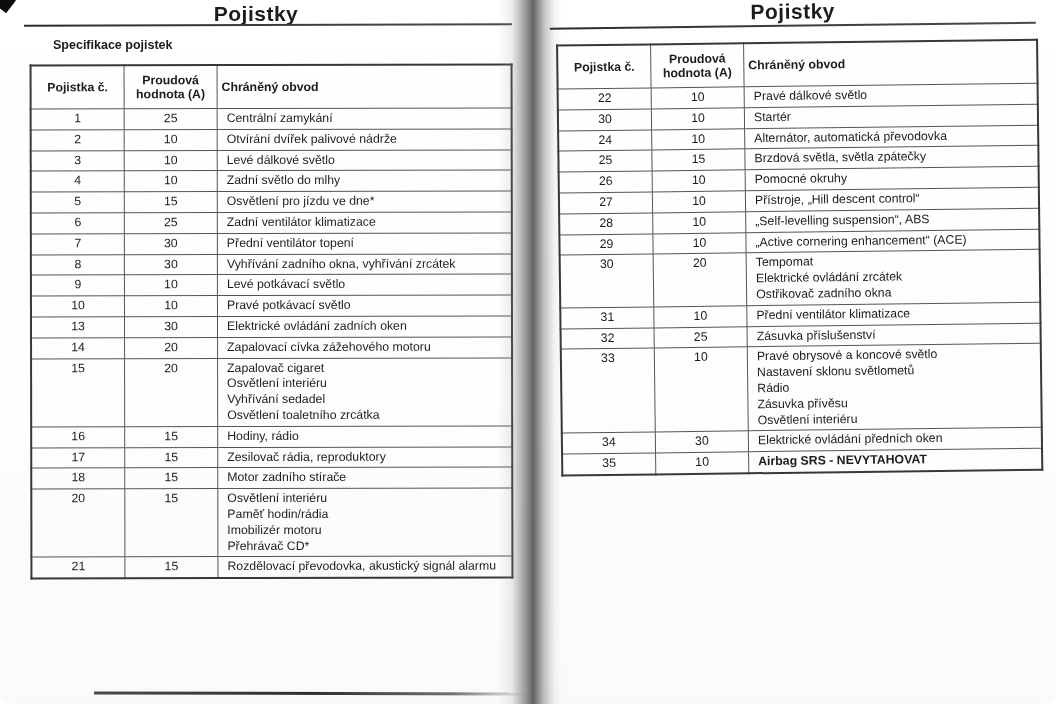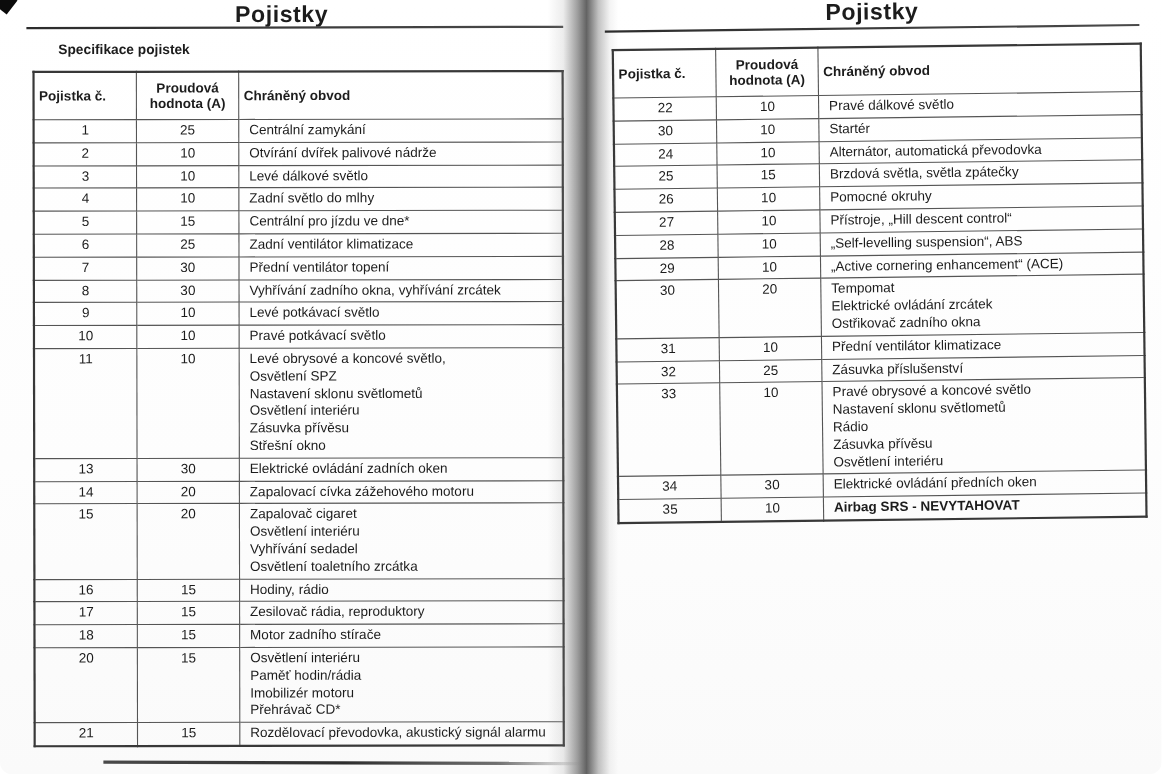--- a/index.html
+++ b/index.html
@@ -27,21 +27,21 @@
   .section-heading{position:absolute;top:38px;left:21px;font-size:12.5px;font-weight:bold;margin-left:32px;}
 
   .table-wrap{position:absolute;}
   .left .table-wrap{left:30px;top:64px;width:483px;transform:rotate(-0.1deg);}
   .right .table-wrap{left:10px;top:44px;width:482px;}
 
   table.fuse{border-collapse:collapse;width:100%;background:transparent;}
   table.fuse{border:2px solid #383838;}
   table.fuse th,table.fuse td{border:1px solid #555;font-size:12.3px;}
   table.fuse th{font-weight:bold;height:38px;padding:2px 4px;}
-  th.c0{width:84px;text-align:left;margin-top:38px;}
+  th.c0{width:84px;text-align:center;margin-top:38px;}
   th.c1{width:84px;text-align:center;margin-top:24px;}
   th.c2{text-align:left;padding-left:9px;}
   td.c0,td.c1{text-align:center;vertical-align:top;padding:2px 0;line-height:15.5px;}
   td.c2{padding:2px 9px;vertical-align:top;}
   td.c2 div{line-height:15.8px;white-space:nowrap;}
   tr.bold td.c2 div{font-weight:bold;}
 
   
   .gutter{
     position:absolute;left:498px;top:0;width:64px;height:704px;
@@ -105,21 +105,21 @@
               <td class="c0">4</td>
               <td class="c1">10</td>
               <td class="c2">
                 <div>Zadní světlo do mlhy</div>
               </td>
             </tr>
             <tr>
               <td class="c0">5</td>
               <td class="c1">15</td>
               <td class="c2">
-                <div>Centrální pro jízdu ve dne*</div>
+                <div>Osvětlení pro jízdu ve dne*</div>
               </td>
             </tr>
             <tr>
               <td class="c0">6</td>
               <td class="c1">25</td>
               <td class="c2">
                 <div>Zadní ventilátor klimatizace</div>
               </td>
             </tr>
             <tr>
@@ -141,32 +141,20 @@
               <td class="c1">10</td>
               <td class="c2">
                 <div>Levé potkávací světlo</div>
               </td>
             </tr>
             <tr>
               <td class="c0">10</td>
               <td class="c1">10</td>
               <td class="c2">
                 <div>Pravé potkávací světlo</div>
-              </td>
-            </tr>
-            <tr>
-              <td class="c0">11</td>
-              <td class="c1">10</td>
-              <td class="c2">
-                <div>Levé obrysové a koncové světlo,</div>
-                <div>Osvětlení SPZ</div>
-                <div>Nastavení sklonu světlometů</div>
-                <div>Osvětlení interiéru</div>
-                <div>Zásuvka přívěsu</div>
-                <div>Střešní okno</div>
               </td>
             </tr>
             <tr>
               <td class="c0">13</td>
               <td class="c1">30</td>
               <td class="c2">
                 <div>Elektrické ovládání zadních oken</div>
               </td>
             </tr>
             <tr>

